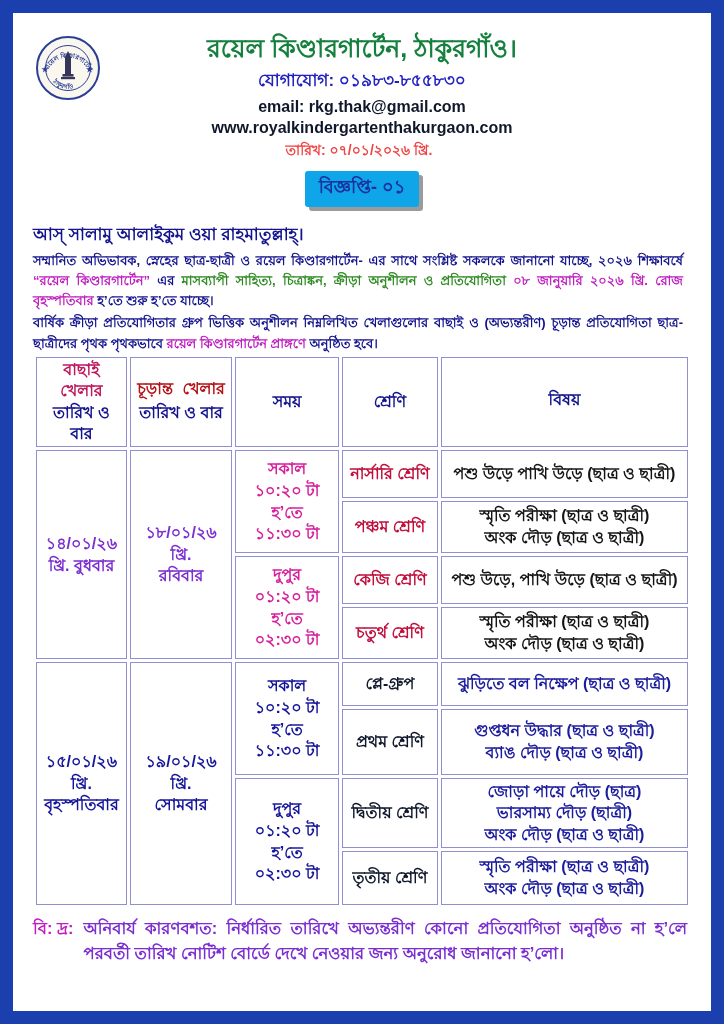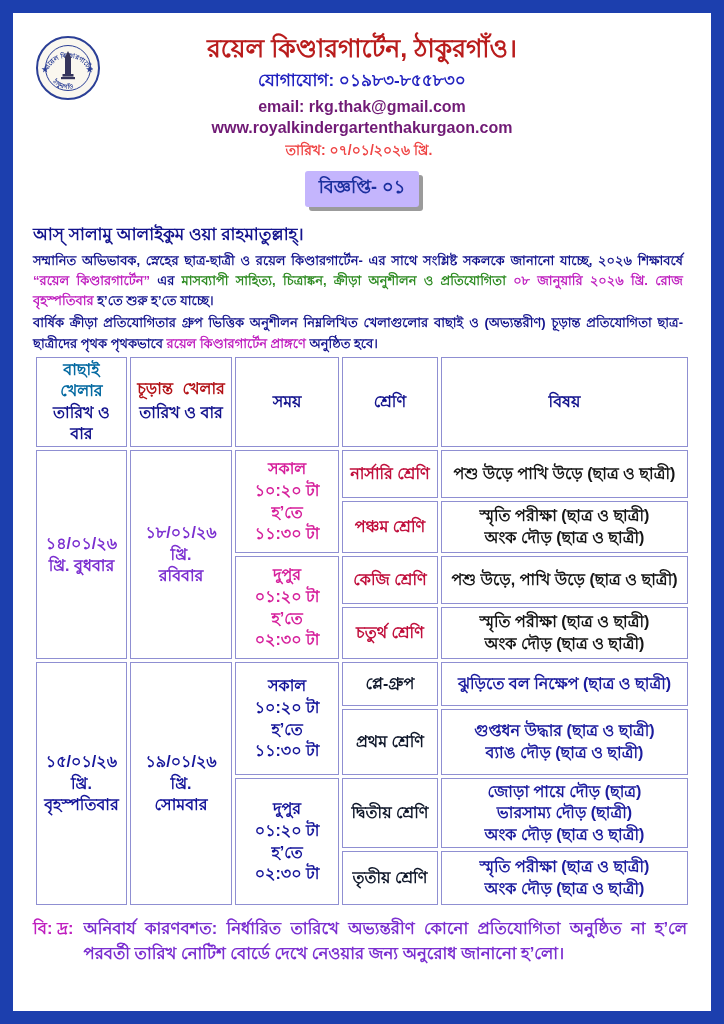--- a/index.html
+++ b/index.html
@@ -5,45 +5,45 @@
   html,body{margin:0;padding:0;background:#e8e8e8;}
   .page{
     width:724px;height:1024px;box-sizing:border-box;margin:0 auto;
     background:#fff;border:13px solid #1c3fae;overflow:hidden;
     font-family:"Liberation Sans", sans-serif;font-weight:bold;position:relative;
     padding:16px 20px 0 20px;
   }
   
   .logo-wrap{position:absolute;left:22px;top:22px;}
   .head-center{text-align:center;}
-  .school-name{color:#b91c1c;font-size:25px;line-height:1.2;margin-top:4px;}
+  .school-name{color:#15803d;font-size:25px;line-height:1.2;margin-top:4px;}
   .contact{color:#2222c0;font-size:17px;margin-top:4px;}
-  .email-line,.website-line{color:#701a75;font-size:16px;margin-top:3px;}
+  .email-line,.website-line{color:#0f172a;font-size:16px;margin-top:3px;}
   .date-line{color:#ef4444;font-size:14px;text-align:center;padding-right:6px;margin-top:2px;}
   .badge-row{text-align:center;margin:8px 0 10px 0;}
   .badge{
-    display:inline-block;background:#c4b5fd;color:#1b2f9e;font-size:18px;
+    display:inline-block;background:#0ea5e9;color:#1b2f9e;font-size:18px;
     padding:2px 14px 3px 14px;border-radius:3px;box-shadow:4px 4px 0 #9b9b9b;
   }
   
   .salutation{color:#13138d;font-size:17px;margin:14px 0 0 0;}
   .para{color:#13138d;font-size:13px;line-height:1.55;text-align:justify;margin:2px 8px 0 0;}
   .seg-navy{color:#13138d;}
   .seg-magenta{color:#bf1fbf;}
   .seg-green{color:#2e8b22;}
   .table-caption{color:#13138d;font-size:17px;margin:2px 0 2px 0;}
   
   table.sched{border-collapse:separate;border-spacing:3px;width:100%;table-layout:fixed;}
   table.sched td,table.sched th{
     border:1.6px solid #8f8fd2;background:#fff;text-align:center;vertical-align:middle;
     padding:1px 3px;font-size:16px;line-height:1.35;font-weight:bold;
   }
-  th.subject-h{border:2.2px solid #23239c;}
+  th.subject-h{border:2.2px solid #23239c;font-family:Liberation Mono, monospace;}
   .hdr-navy{color:#13138d;}
-  .hdr-top-purple{color:#0369a1;}
+  .hdr-top-purple{color:#be185d;}
   .hdr-top-red{color:#b31217;font-family:Liberation Mono, monospace;}
   .date-purple{color:#7b2fd0;}
   .date-navy{color:#15159a;}
   .time-magenta{color:#d6219c;}
   .time-navy{color:#15159a;}
   .class-red{color:#c00f3c;}
   .class-maroon{color:#0f172a;}
   .subj-black{color:#141414;}
   .subj-navy{color:#1b1b9e;}
   tr.rh48 td{height:44px;} tr.rh52 td{height:48px;}

